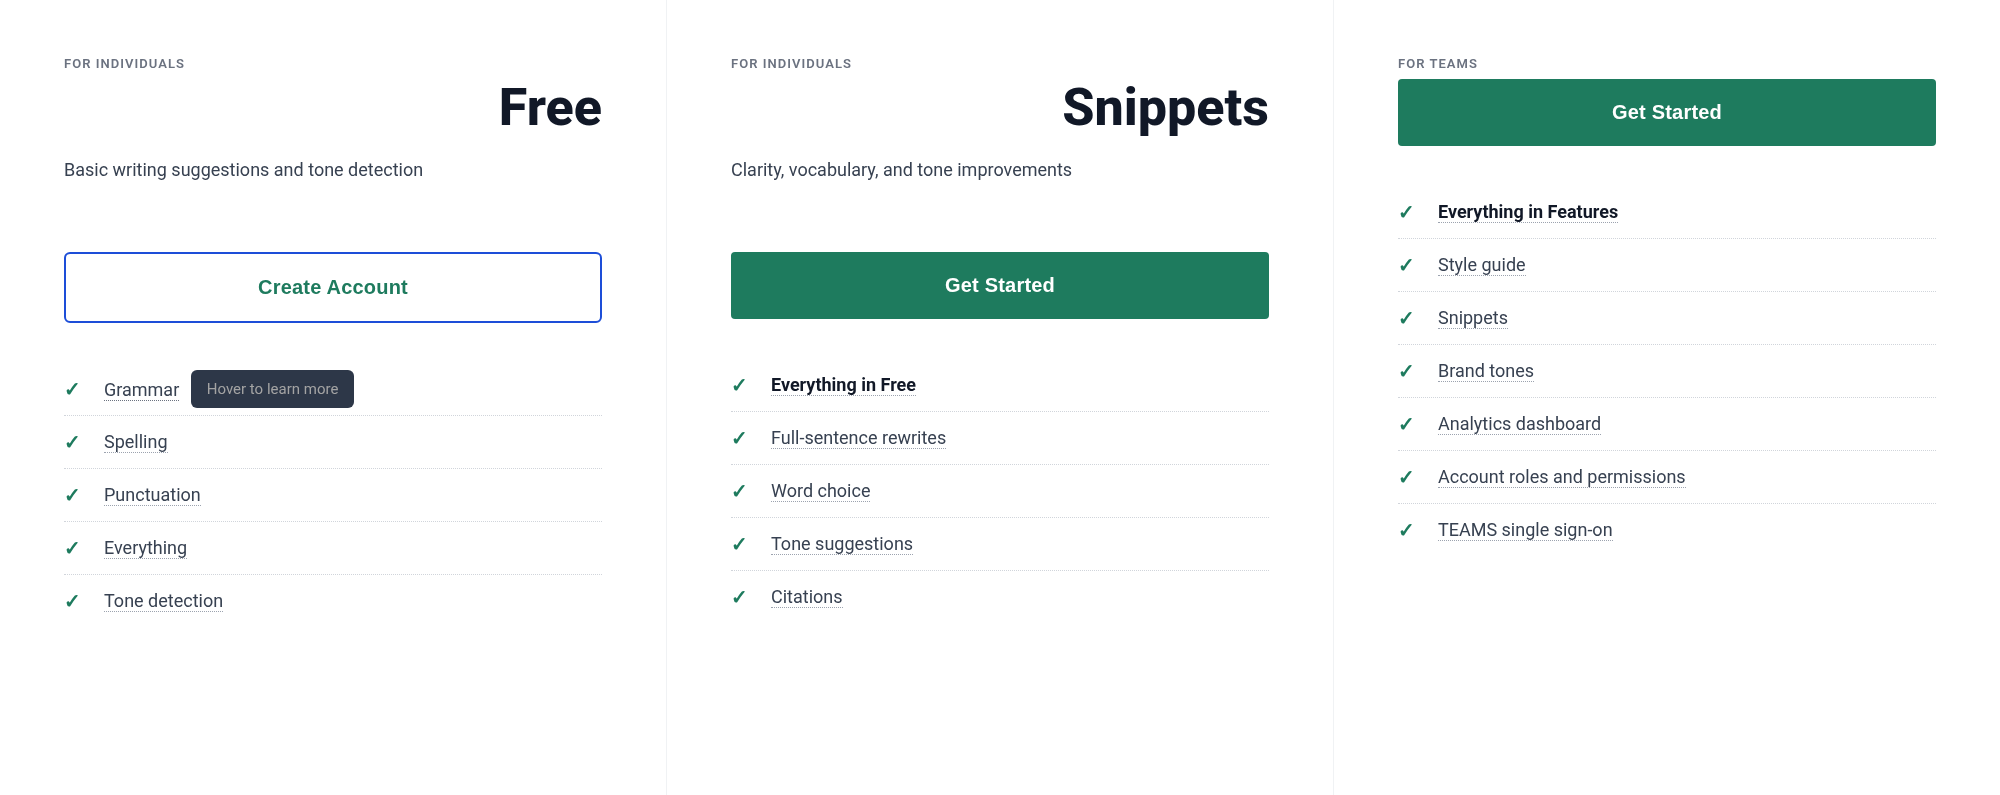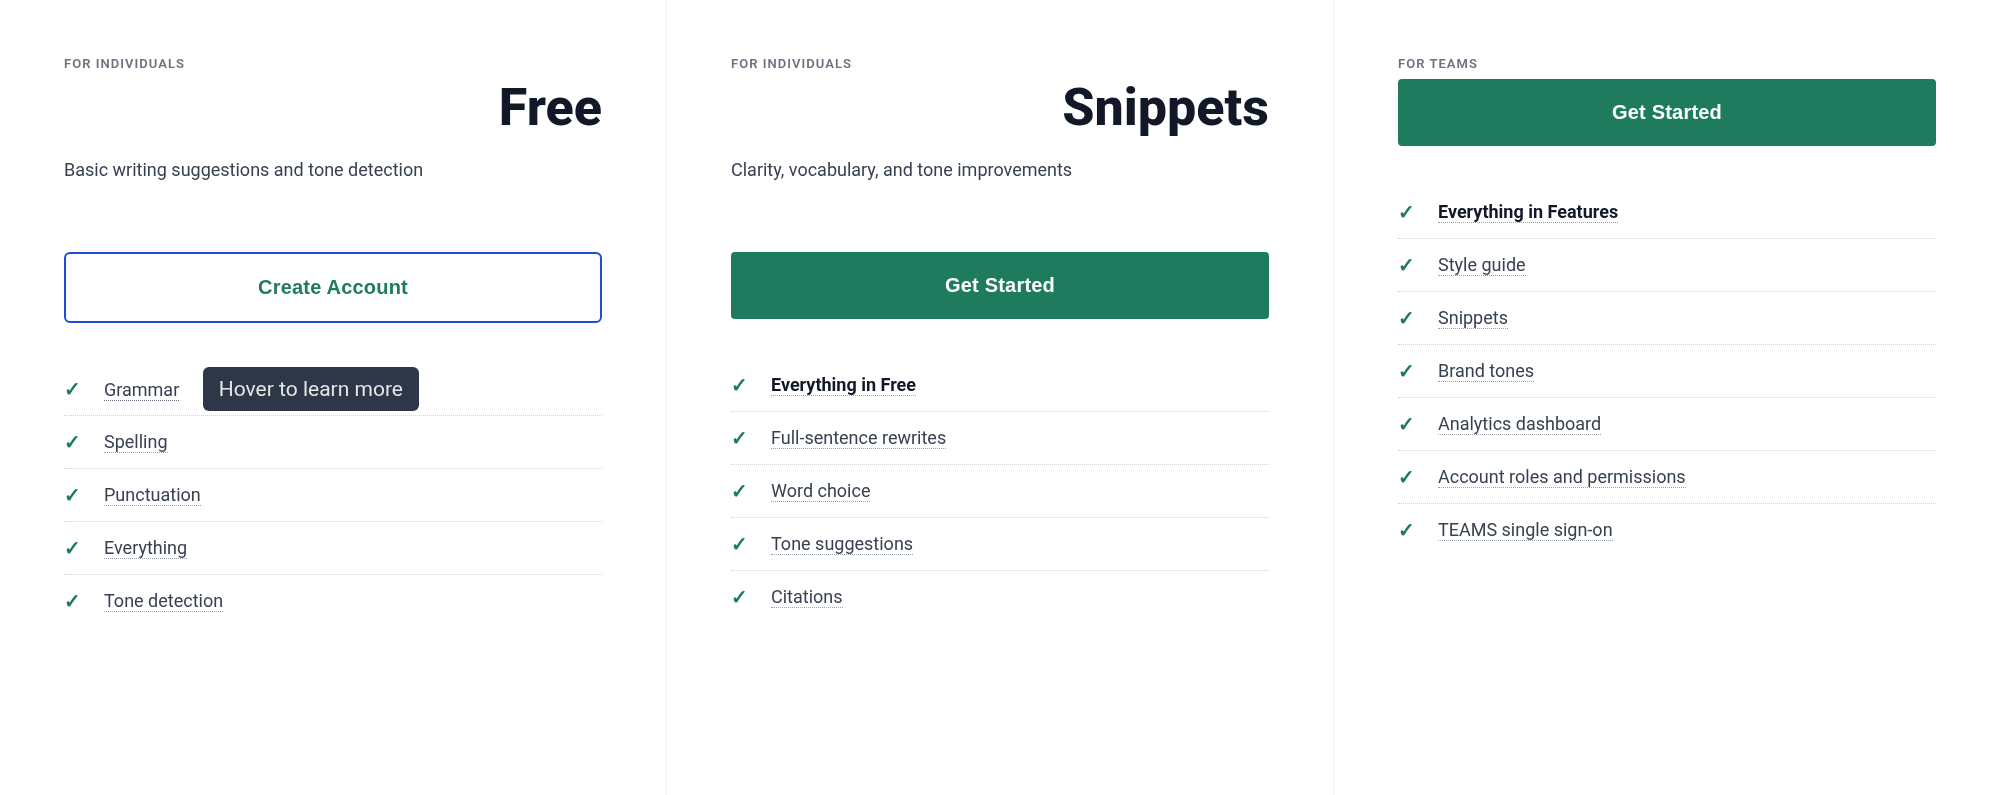--- a/index.html
+++ b/index.html
@@ -131,27 +131,27 @@
       border-bottom: 1px dotted #6b7280;
       cursor: pointer;
     }
 
     .tooltip-box {
       position: absolute;
       left: 110%;
       top: 50%;
       transform: translateY(-50%);
       background: #2d3748;
-      color: #e5e5e5;
+      color: #a3a3a3;
       padding: 10px 16px;
       border-radius: 6px;
-      font-size: 21px;
+      font-size: 15px;
       white-space: nowrap;
       z-index: 100;
-      margin-left: 16px;
+      margin-left: 4px;
     }
 
     .feature-text {
       border-bottom: 1px dotted #9ca3af;
     }
   </style>
 </head>
 <body>
 
 <div class="pricing-grid">

